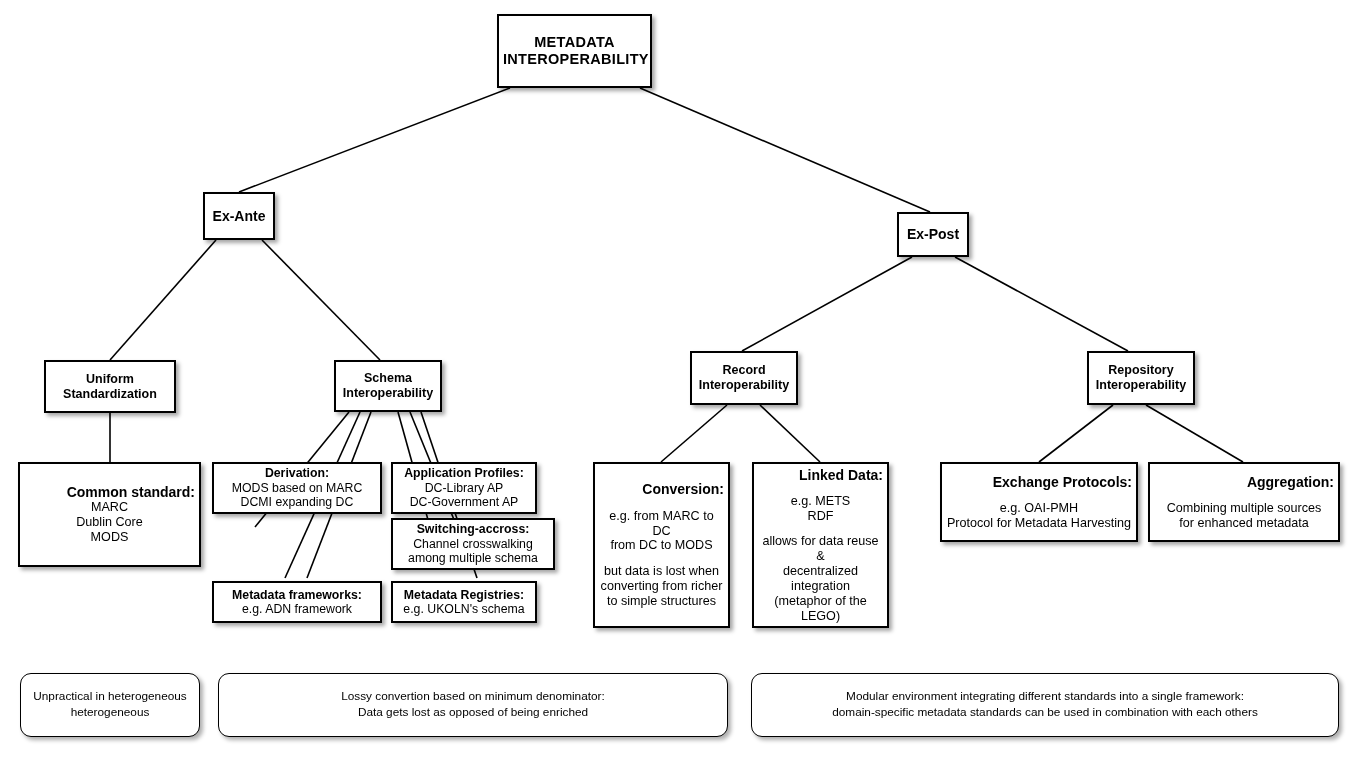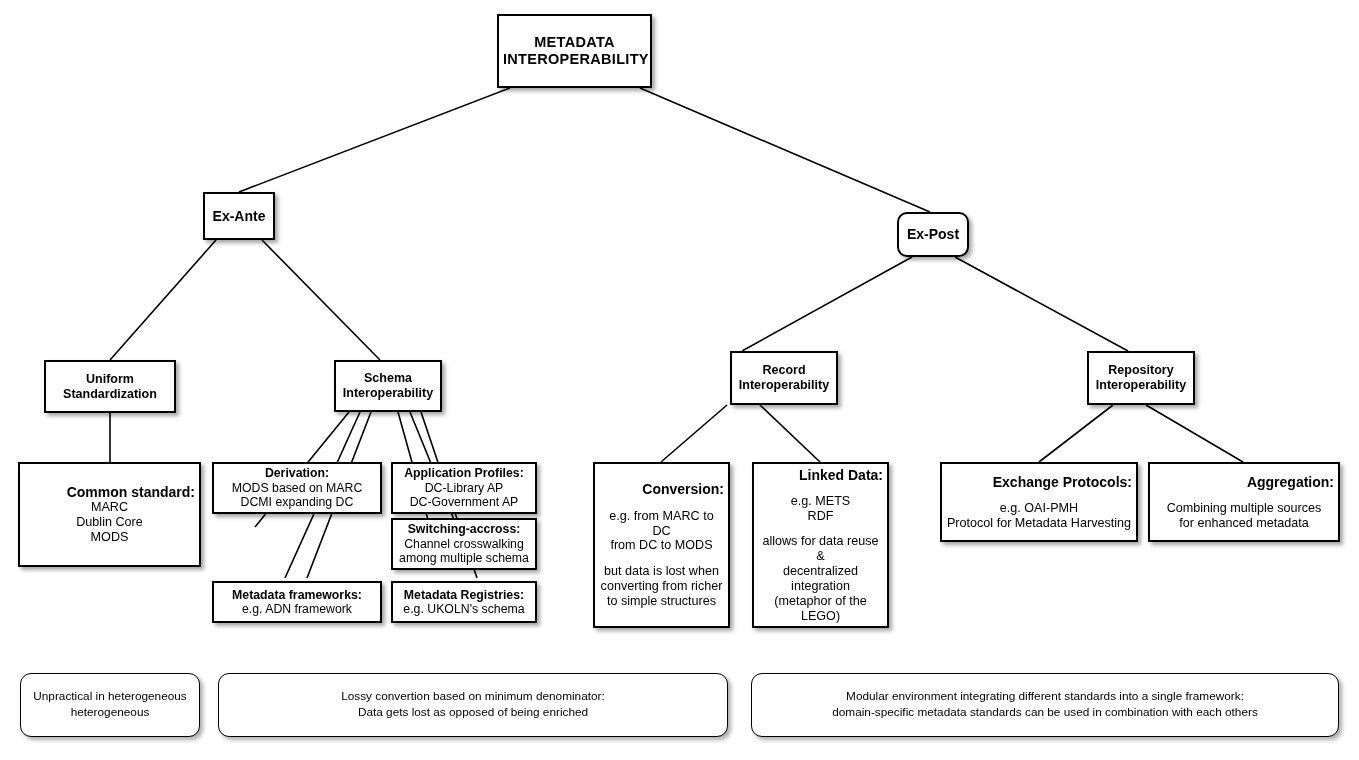--- a/index.html
+++ b/index.html
@@ -110,41 +110,41 @@
       <span class="ln">INTEROPERABILITY</span>
     </div>
   </div>
 
   <div class="node lvl-2" style="left:203px; top:192px; width:72px; height:48px;">
     <div class="inner">
       <span class="ln">Ex-Ante</span>
     </div>
   </div>
 
-  <div class="node lvl-2" style="left:897px; top:212px; width:72px; height:45px;border-radius:10px;">
+  <div class="node lvl-2" style="left:897px; top:212px; width:72px; height:45px;">
     <div class="inner">
       <span class="ln">Ex-Post</span>
     </div>
   </div>
 
   <div class="node lvl-3" style="left:44px; top:360px; width:132px; height:53px;">
     <div class="inner">
       <span class="ln">Uniform</span>
       <span class="ln">Standardization</span>
     </div>
   </div>
 
   <div class="node lvl-3" style="left:334px; top:360px; width:108px; height:52px;text-align:center;">
     <div class="inner">
       <span class="ln">Schema</span>
       <span class="ln">Interoperability</span>
     </div>
   </div>
 
-  <div class="node lvl-3" style="left:690px; top:351px; width:108px; height:54px;margin-left:40px;">
+  <div class="node lvl-3" style="left:690px; top:351px; width:108px; height:54px;">
     <div class="inner">
       <span class="ln">Record</span>
       <span class="ln">Interoperability</span>
     </div>
   </div>
 
   <div class="node lvl-3" style="left:1087px; top:351px; width:108px; height:54px;">
     <div class="inner">
       <span class="ln">Repository</span>
       <span class="ln">Interoperability</span>
@@ -177,21 +177,21 @@
   </div>
 
   <div class="node card-sm" style="left:391px; top:462px; width:146px; height:52px;">
     <div class="inner">
       <span class="ttl">Application Profiles:</span>
       <span class="ln">DC-Library AP</span>
       <span class="ln">DC-Government AP</span>
     </div>
   </div>
 
-  <div class="node card-sm" style="left:391px; top:518px; width:146px; height:52px;">
+  <div class="node card-sm" style="left:391px; top:518px; width:164px; height:52px;">
     <div class="inner">
       <span class="ttl">Switching-accross:</span>
       <span class="ln">Channel crosswalking</span>
       <span class="ln">among multiple schema</span>
     </div>
   </div>
 
   <div class="node card-sm" style="left:391px; top:581px; width:146px; height:42px;">
     <div class="inner">
       <span class="ttl">Metadata Registries:</span>

